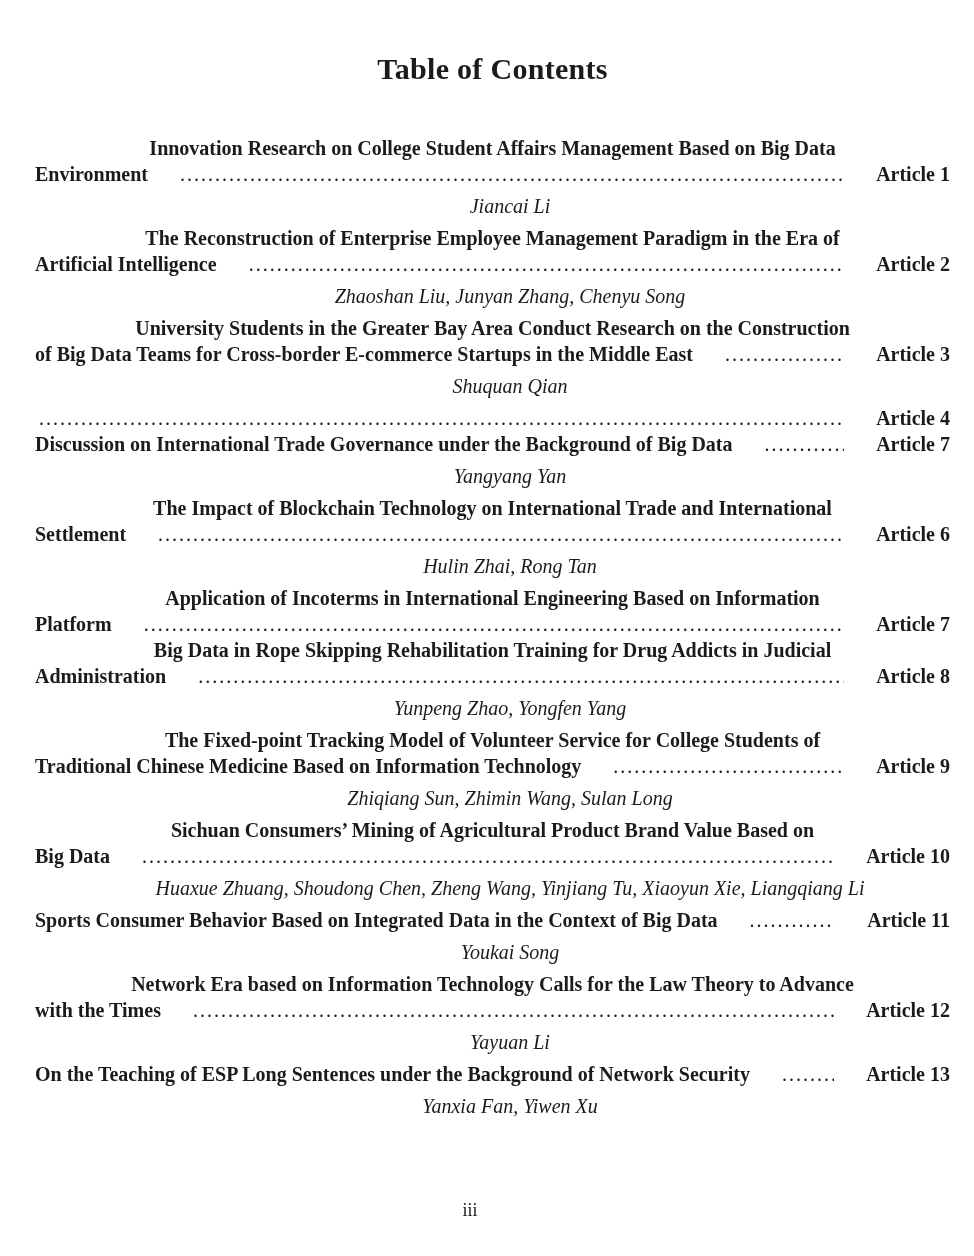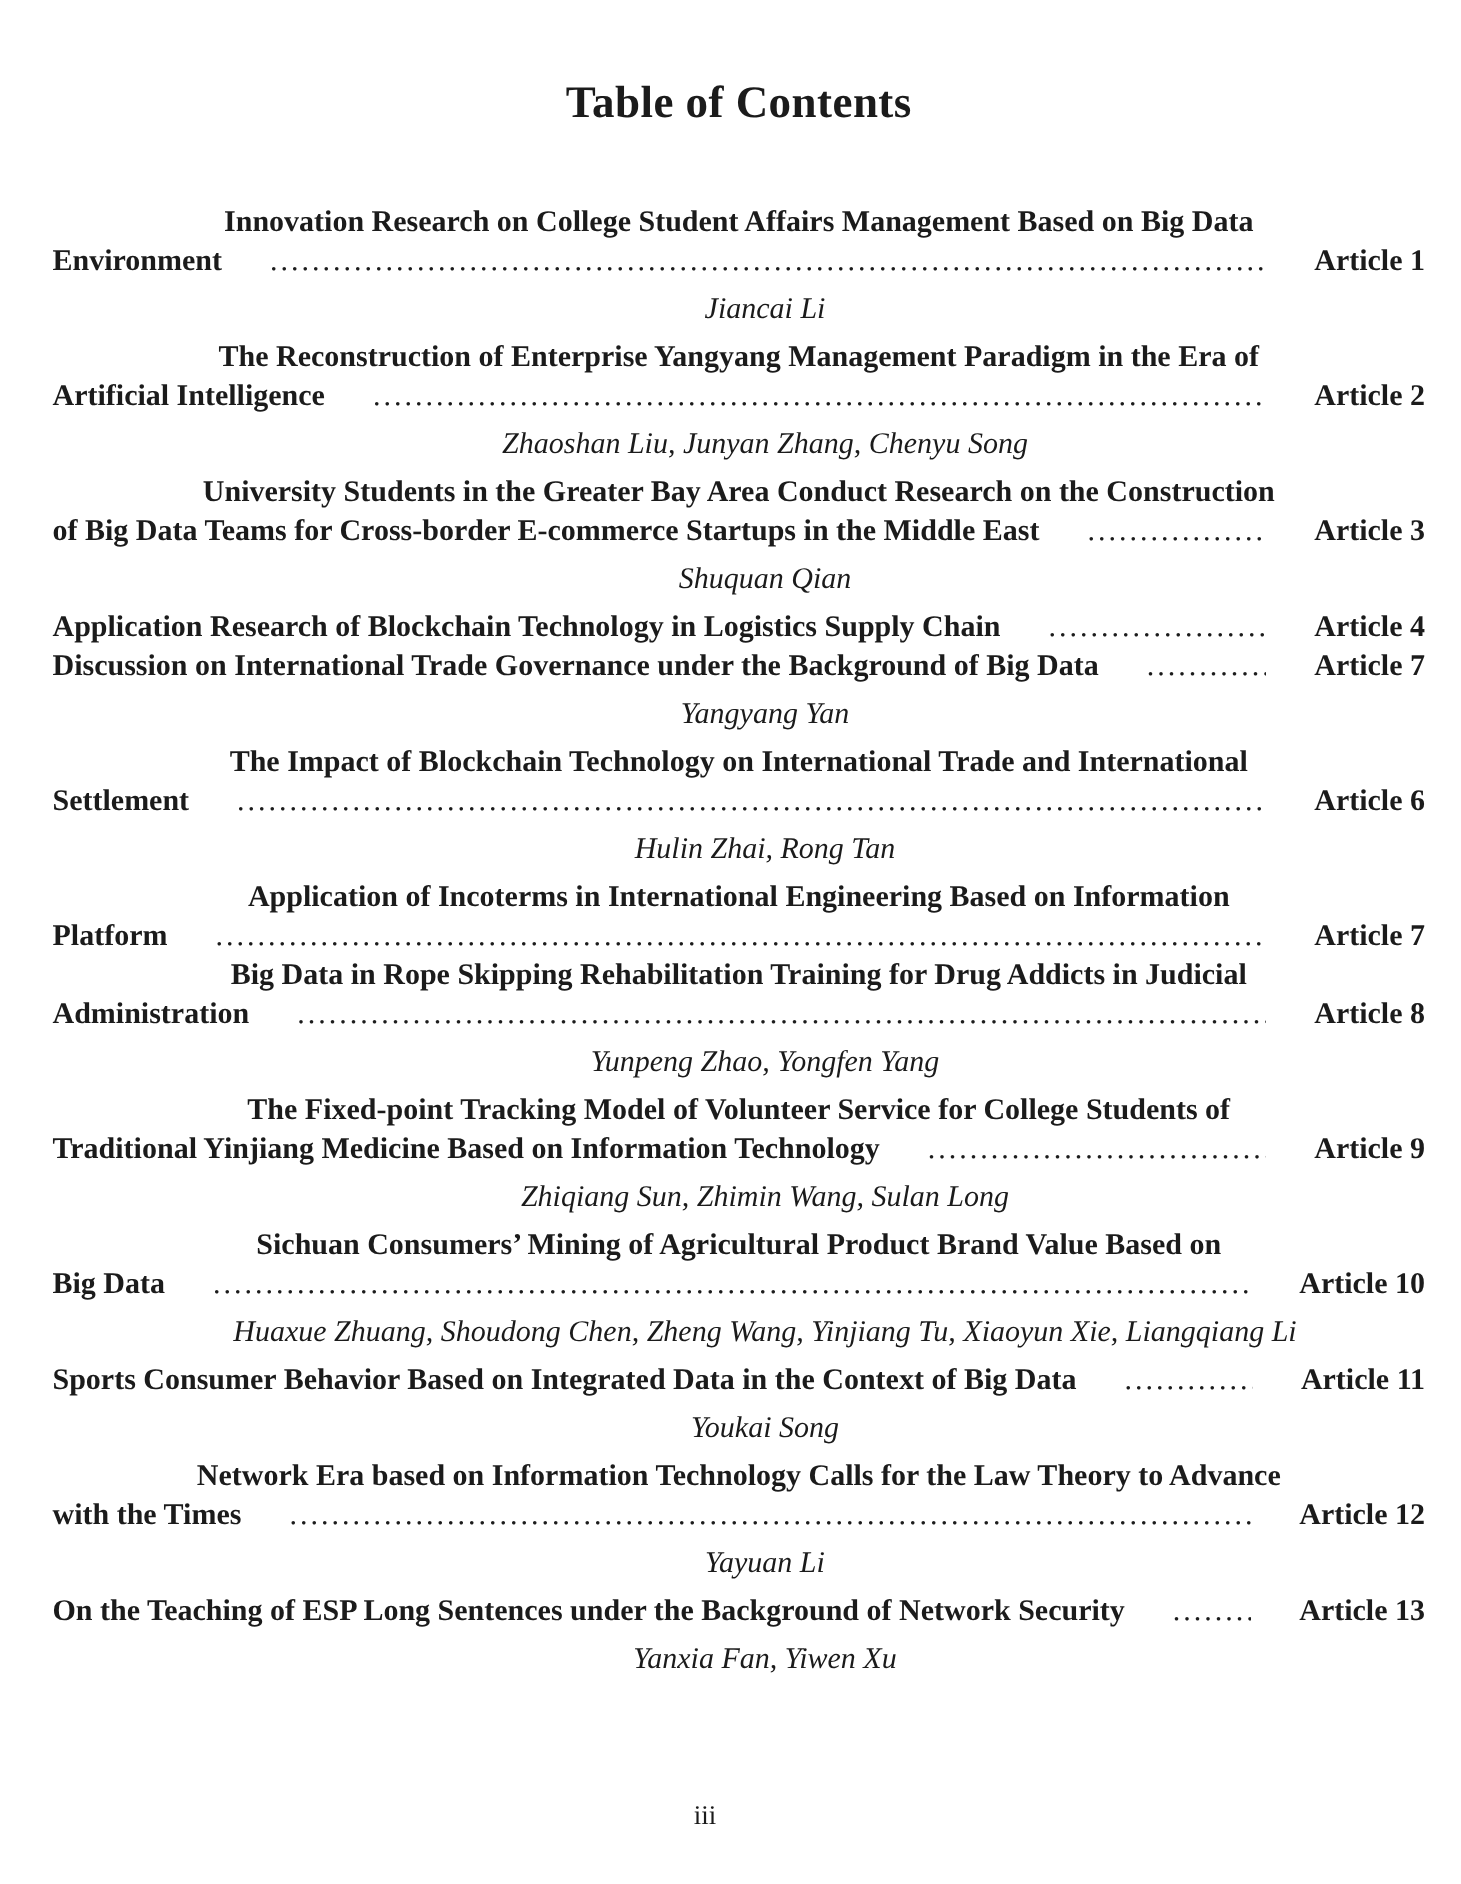--- a/index.html
+++ b/index.html
@@ -100,40 +100,39 @@
       <div class="entry">
         <p class="tline">Innovation Research on College Student Affairs Management Based on Big Data</p>
         <p class="tline tline-last">
           <span class="tl-text">Environment</span>
           <span class="leader" aria-hidden="true">....................................................................................................................................................................................................................................................................</span>
           <span class="article-ref">Article 1</span>
         </p>
         <p class="authors">Jiancai Li</p>
       </div>
       <div class="entry">
-        <p class="tline">The Reconstruction of Enterprise Yangyang Management Paradigm in the Era of</p>
+        <p class="tline">The Reconstruction of Enterprise Employee Management Paradigm in the Era of</p>
         <p class="tline tline-last">
           <span class="tl-text">Artificial Intelligence</span>
           <span class="leader" aria-hidden="true">....................................................................................................................................................................................................................................................................</span>
           <span class="article-ref">Article 2</span>
         </p>
         <p class="authors">Zhaoshan Liu, Junyan Zhang, Chenyu Song</p>
       </div>
       <div class="entry">
         <p class="tline">University Students in the Greater Bay Area Conduct Research on the Construction</p>
         <p class="tline tline-last">
           <span class="tl-text">of Big Data Teams for Cross-border E-commerce Startups in the Middle East</span>
           <span class="leader" aria-hidden="true">....................................................................................................................................................................................................................................................................</span>
           <span class="article-ref">Article 3</span>
         </p>
         <p class="authors">Shuquan Qian</p>
       </div>
       <div class="entry">
         <p class="tline tline-last">
-          <span class="tl-text">Application Research of Blockchain Technology in Logistics Supply Chain</span>
           <span class="leader" aria-hidden="true">....................................................................................................................................................................................................................................................................</span>
           <span class="article-ref">Article 4</span>
         </p>
       </div>
       <div class="entry">
         <p class="tline tline-last">
           <span class="tl-text">Discussion on International Trade Governance under the Background of Big Data</span>
           <span class="leader" aria-hidden="true">....................................................................................................................................................................................................................................................................</span>
           <span class="article-ref">Article 7</span>
         </p>
@@ -161,21 +160,21 @@
         <p class="tline tline-last">
           <span class="tl-text">Administration</span>
           <span class="leader" aria-hidden="true">....................................................................................................................................................................................................................................................................</span>
           <span class="article-ref">Article 8</span>
         </p>
         <p class="authors">Yunpeng Zhao, Yongfen Yang</p>
       </div>
       <div class="entry">
         <p class="tline">The Fixed-point Tracking Model of Volunteer Service for College Students of</p>
         <p class="tline tline-last">
-          <span class="tl-text">Traditional Yinjiang Medicine Based on Information Technology</span>
+          <span class="tl-text">Traditional Chinese Medicine Based on Information Technology</span>
           <span class="leader" aria-hidden="true">....................................................................................................................................................................................................................................................................</span>
           <span class="article-ref">Article 9</span>
         </p>
         <p class="authors">Zhiqiang Sun, Zhimin Wang, Sulan Long</p>
       </div>
       <div class="entry">
         <p class="tline">Sichuan Consumers’ Mining of Agricultural Product Brand Value Based on</p>
         <p class="tline tline-last">
           <span class="tl-text">Big Data</span>
           <span class="leader" aria-hidden="true">....................................................................................................................................................................................................................................................................</span>

